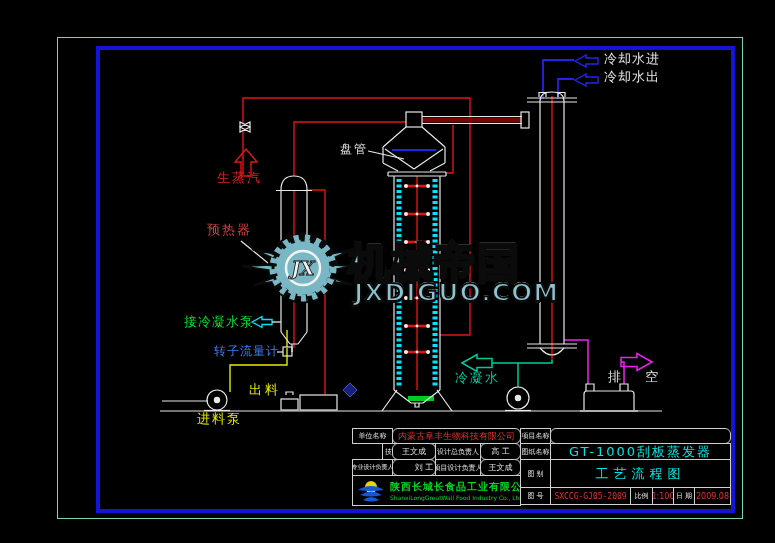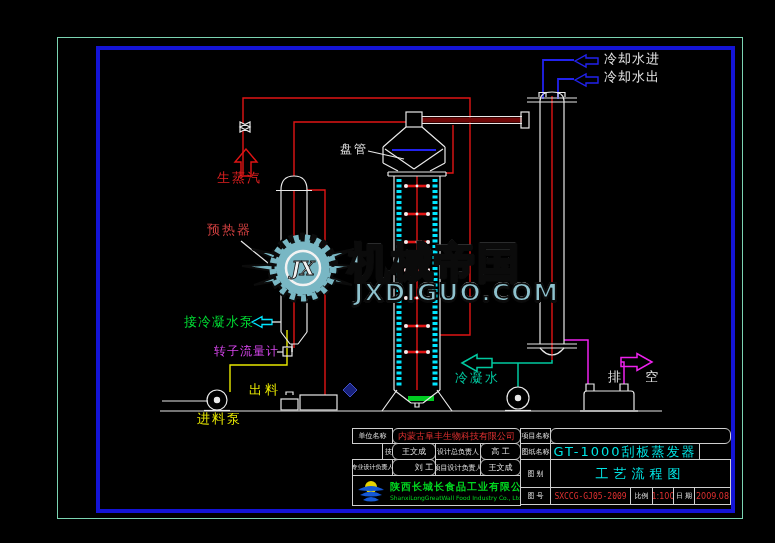--- a/index.html
+++ b/index.html
@@ -174,21 +174,21 @@
       <path d="M240,122 L240,132 L250,127 Z M250,132 L250,122 L240,127 Z" fill="#000"></path>
     </g>
   </svg>
 
   <div class="lbl" style="left:217px;top:171px;color:#e02020;font-size:13px;letter-spacing:2px;">生蒸汽</div>
   <div class="lbl" style="left:207px;top:223px;color:#d24040;font-size:13px;letter-spacing:2px;">预热器</div>
   <div class="lbl" style="left:340px;top:143px;color:#e8e8e8;font-size:12px;letter-spacing:2px;">盘管</div>
   <div class="lbl" style="left:604px;top:52px;color:#e8e8e8;font-size:13px;letter-spacing:1px;">冷却水进</div>
   <div class="lbl" style="left:604px;top:70px;color:#e8e8e8;font-size:13px;letter-spacing:1px;">冷却水出</div>
   <div class="lbl" style="left:184px;top:315px;color:#00dd33;font-size:13px;letter-spacing:1px;">接冷凝水泵</div>
-  <div class="lbl" style="left:214px;top:345px;color:#d946ef;font-size:12px;letter-spacing:1px;">转子流量计</div>
+  <div class="lbl" style="left:214px;top:345px;color:#3b82f6;font-size:12px;letter-spacing:1px;">转子流量计</div>
   <div class="lbl" style="left:249px;top:383px;color:#e8e800;font-size:13px;letter-spacing:3px;">出料</div>
   <div class="lbl" style="left:197px;top:412px;color:#e8e800;font-size:13px;letter-spacing:2px;">进料泵</div>
   <div class="lbl" style="left:455px;top:371px;color:#00c9a0;font-size:13px;letter-spacing:2px;">冷凝水</div>
   <div class="lbl" style="left:608px;top:370px;color:#e8e8e8;font-size:13px;letter-spacing:10px;">排 空</div>
 
   <div class="abs" id="watermark">
     <svg width="118" height="76" viewBox="0 0 118 76">
       <g stroke="#0b0b0b" stroke-width="2" fill="#79b7c4">
         <path d="M52,26 L14,18 L48,33 L4,35 L48,42 L16,54 L52,48 Z"></path>
         <path d="M78,26 L116,18 L82,33 L114,35 L82,42 L114,54 L78,48 Z"></path>
@@ -228,21 +228,21 @@
       <div style="margin-left:4px;">
         <div class="green" style="font-size:10px;font-weight:bold;letter-spacing:1px;">陕西长城长食品工业有限公司</div>
         <div class="green" style="font-size:6px;">ShanxiLongGreatWall Food Industry Co., Ltd.</div>
       </div>
     </div>
 
     <div class="tb-cell tb-lab" style="left:520px;top:428px;width:31px;height:16px;">项目名称</div>
     <div class="tb-cell tb-val" style="left:550px;top:428px;width:181px;height:16px;"></div>
 
     <div class="tb-cell tb-lab" style="left:520px;top:443px;width:31px;height:17px;">图纸名称</div>
-    <div class="tb-cell cyan" style="left:550px;top:443px;width:150px;height:17px;font-size:13px;letter-spacing:2px;">GT-1000刮板蒸发器</div>
+    <div class="tb-cell cyan" style="left:550px;top:443px;width:181px;height:17px;font-size:13px;letter-spacing:2px;">GT-1000刮板蒸发器</div>
 
     <div class="tb-cell tb-lab" style="left:520px;top:459px;width:31px;height:29px;">图 别</div>
     <div class="tb-cell cyan" style="left:550px;top:459px;width:181px;height:29px;font-size:13px;letter-spacing:5px;">工艺流程图</div>
 
     <div class="tb-cell tb-lab" style="left:520px;top:487px;width:31px;height:18px;">图 号</div>
     <div class="tb-cell red" style="left:550px;top:487px;width:81px;height:18px;font-size:8px;font-family:'DejaVu Sans Mono',monospace;">SXCCG-GJ05-2009</div>
     <div class="tb-cell tb-lab" style="left:630px;top:487px;width:23px;height:18px;">比例</div>
     <div class="tb-cell red" style="left:652px;top:487px;width:22px;height:18px;font-size:8px;">1:100</div>
     <div class="tb-cell tb-lab" style="left:673px;top:487px;width:22px;height:18px;">日 期</div>
     <div class="tb-cell red" style="left:694px;top:487px;width:37px;height:18px;font-size:8px;">2009.08</div>

